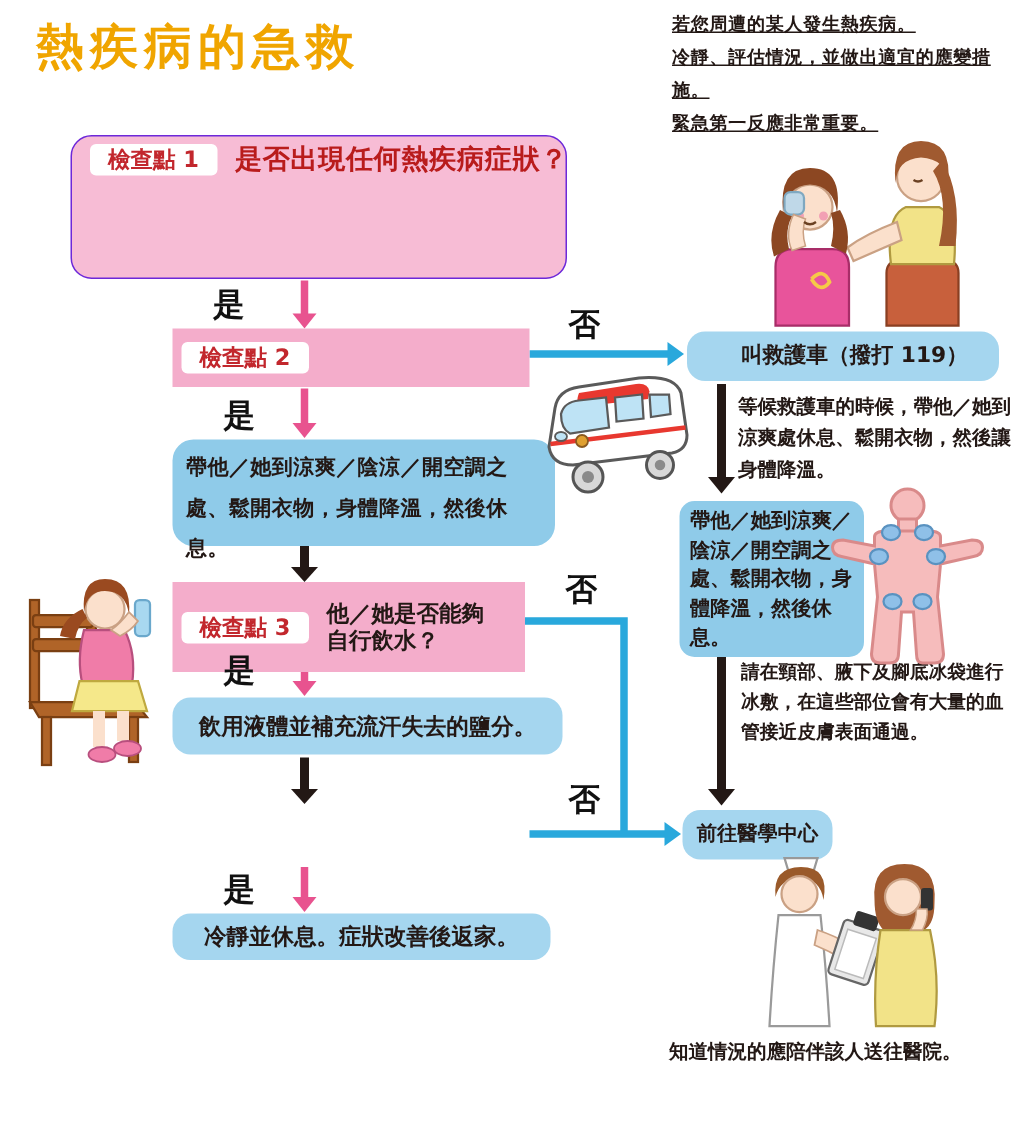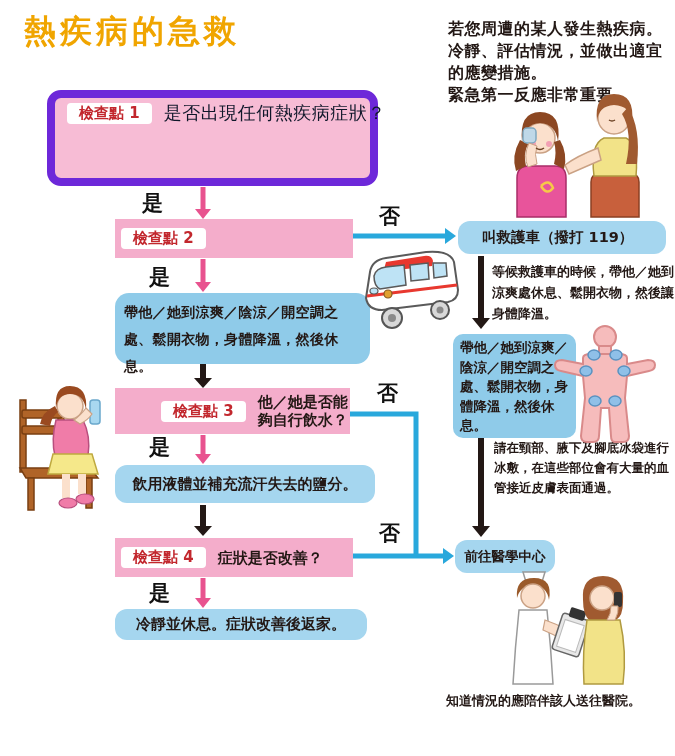--- a/index.html
+++ b/index.html
@@ -1,37 +1,37 @@
 <!DOCTYPE html>
 <html><head>
 <meta charset="utf-8">
 <style>
   html,body{margin:0;padding:0;background:#fff;}
   .canvas{position:relative;width:675px;height:756px;background:#fff;overflow:hidden;
           font-family:"DejaVu Sans","Liberation Sans",sans-serif;color:#231815;}
   .abs{position:absolute;}
   .title{left:24px;top:10px;font-size:32px;font-weight:700;color:#F0A500;letter-spacing:4px;}
-  .intro{left:448px;top:18px;width:226px;font-size:16px;line-height:22px;font-weight:600;letter-spacing:.5px;}
+  .intro{left:448px;top:5px;width:226px;font-size:12px;line-height:22px;font-weight:600;letter-spacing:.5px;text-decoration:underline;}
 
   .cpbox{box-sizing:border-box;background:#F4ADCB;border-radius:0;display:flex;align-items:center;}
-  .cp1{left:47px;top:90px;width:331px;height:96px;background:#F7BCD5;border:8px solid #6d28d9;
+  .cp1{left:47px;top:90px;width:331px;height:96px;background:#F7BCD5;border:1px solid #6d28d9;
        border-radius:14px;display:block;box-sizing:border-box;padding:3px 6px 0 6px;}
   .cp1-head{display:flex;align-items:center;}
   .cp-label{background:#fff;color:#C2272D;font-weight:700;font-size:15px;border-radius:4px;
             padding:0 12px;height:21px;line-height:21px;margin-left:6px;white-space:nowrap;}
-  .cp1-q{font-size:18px;font-weight:400;color:#0f172a;margin-left:12px;letter-spacing:.5px;white-space:nowrap;}
+  .cp1-q{font-size:18px;font-weight:700;color:#b91c1c;margin-left:12px;letter-spacing:.5px;white-space:nowrap;}
   .cp1-detail{font-size:15px;font-weight:700;line-height:23px;padding:2px 2px 0 4px;letter-spacing:0;}
   .cp2{left:115px;top:219px;width:238px;height:39px;}
-  .cp3{left:115px;top:388px;width:235px;height:46px;padding-left:40px;}
+  .cp3{left:115px;top:388px;width:235px;height:60px;}
   .cp4{left:115px;top:538px;width:238px;height:39px;}
   .cp-q{font-size:15px;font-weight:700;margin-left:12px;line-height:18px;}
   .cp3 .cp-q{width:118px;}
 
   .bluebox{box-sizing:border-box;background:#A5D6EF;border-radius:12px;font-weight:700;}
-  .call{left:458px;top:221px;width:208px;height:33px;font-size:14.5px;line-height:33px;padding-left:24px;}
+  .call{left:458px;top:221px;width:208px;height:33px;font-size:14.5px;line-height:33px;padding-left:36px;}
   .cool{left:115px;top:293px;width:237px;height:65px;background:#8FCBE9;border-radius:14px;
         font-size:14px;line-height:27px;padding:6px 9px 0 9px;letter-spacing:.3px;}
   .drink{left:115px;top:465px;width:260px;height:38px;font-size:15px;line-height:38px;text-align:center;}
   .calm{left:115px;top:609px;width:252px;height:31px;font-size:15px;line-height:31px;text-align:center;}
   .cool2{left:453px;top:334px;width:110px;height:100px;background:#8FCBE9;border-radius:10px;
          font-size:13.5px;line-height:19.5px;padding:4px 6px 0 7px;}
   .medical{left:455px;top:540px;width:100px;height:33px;font-size:13.5px;line-height:33px;text-align:center;}
 
   .yesno{font-size:21px;font-weight:700;color:#111;}
   .note{font-weight:600;color:#231815;}
@@ -133,24 +133,20 @@
 
   <div class="abs cpbox cp3">
     <span class="cp-label">檢查點 3</span>
     <span class="cp-q">他／她是否能夠自行飲水？</span>
   </div>
   <div class="abs yesno" style="left:377px;top:379px;">否</div>
   <div class="abs yesno" style="left:149px;top:433px;">是</div>
 
   <div class="abs bluebox drink">飲用液體並補充流汗失去的鹽分。</div>
 
-  <div class="abs cpbox cp4">
-    <span class="cp-label">檢查點 4</span>
-    <span class="cp-q">症狀是否改善？</span>
-  </div>
   <div class="abs yesno" style="left:379px;top:519px;">否</div>
   <div class="abs yesno" style="left:149px;top:579px;">是</div>
 
   <div class="abs bluebox calm">冷靜並休息。症狀改善後返家。</div>
 
   <div class="abs cool2" style="font-weight:700;">帶他／她到涼爽／陰涼／開空調之處、鬆開衣物，身體降溫，然後休息。</div>
   <div class="abs note ice">請在頸部、腋下及腳底冰袋進行冰敷，在這些部位會有大量的血管接近皮膚表面通過。</div>
   <div class="abs note accompany">知道情況的應陪伴該人送往醫院。</div>
   <div class="abs bluebox medical">前往醫學中心</div>
 

